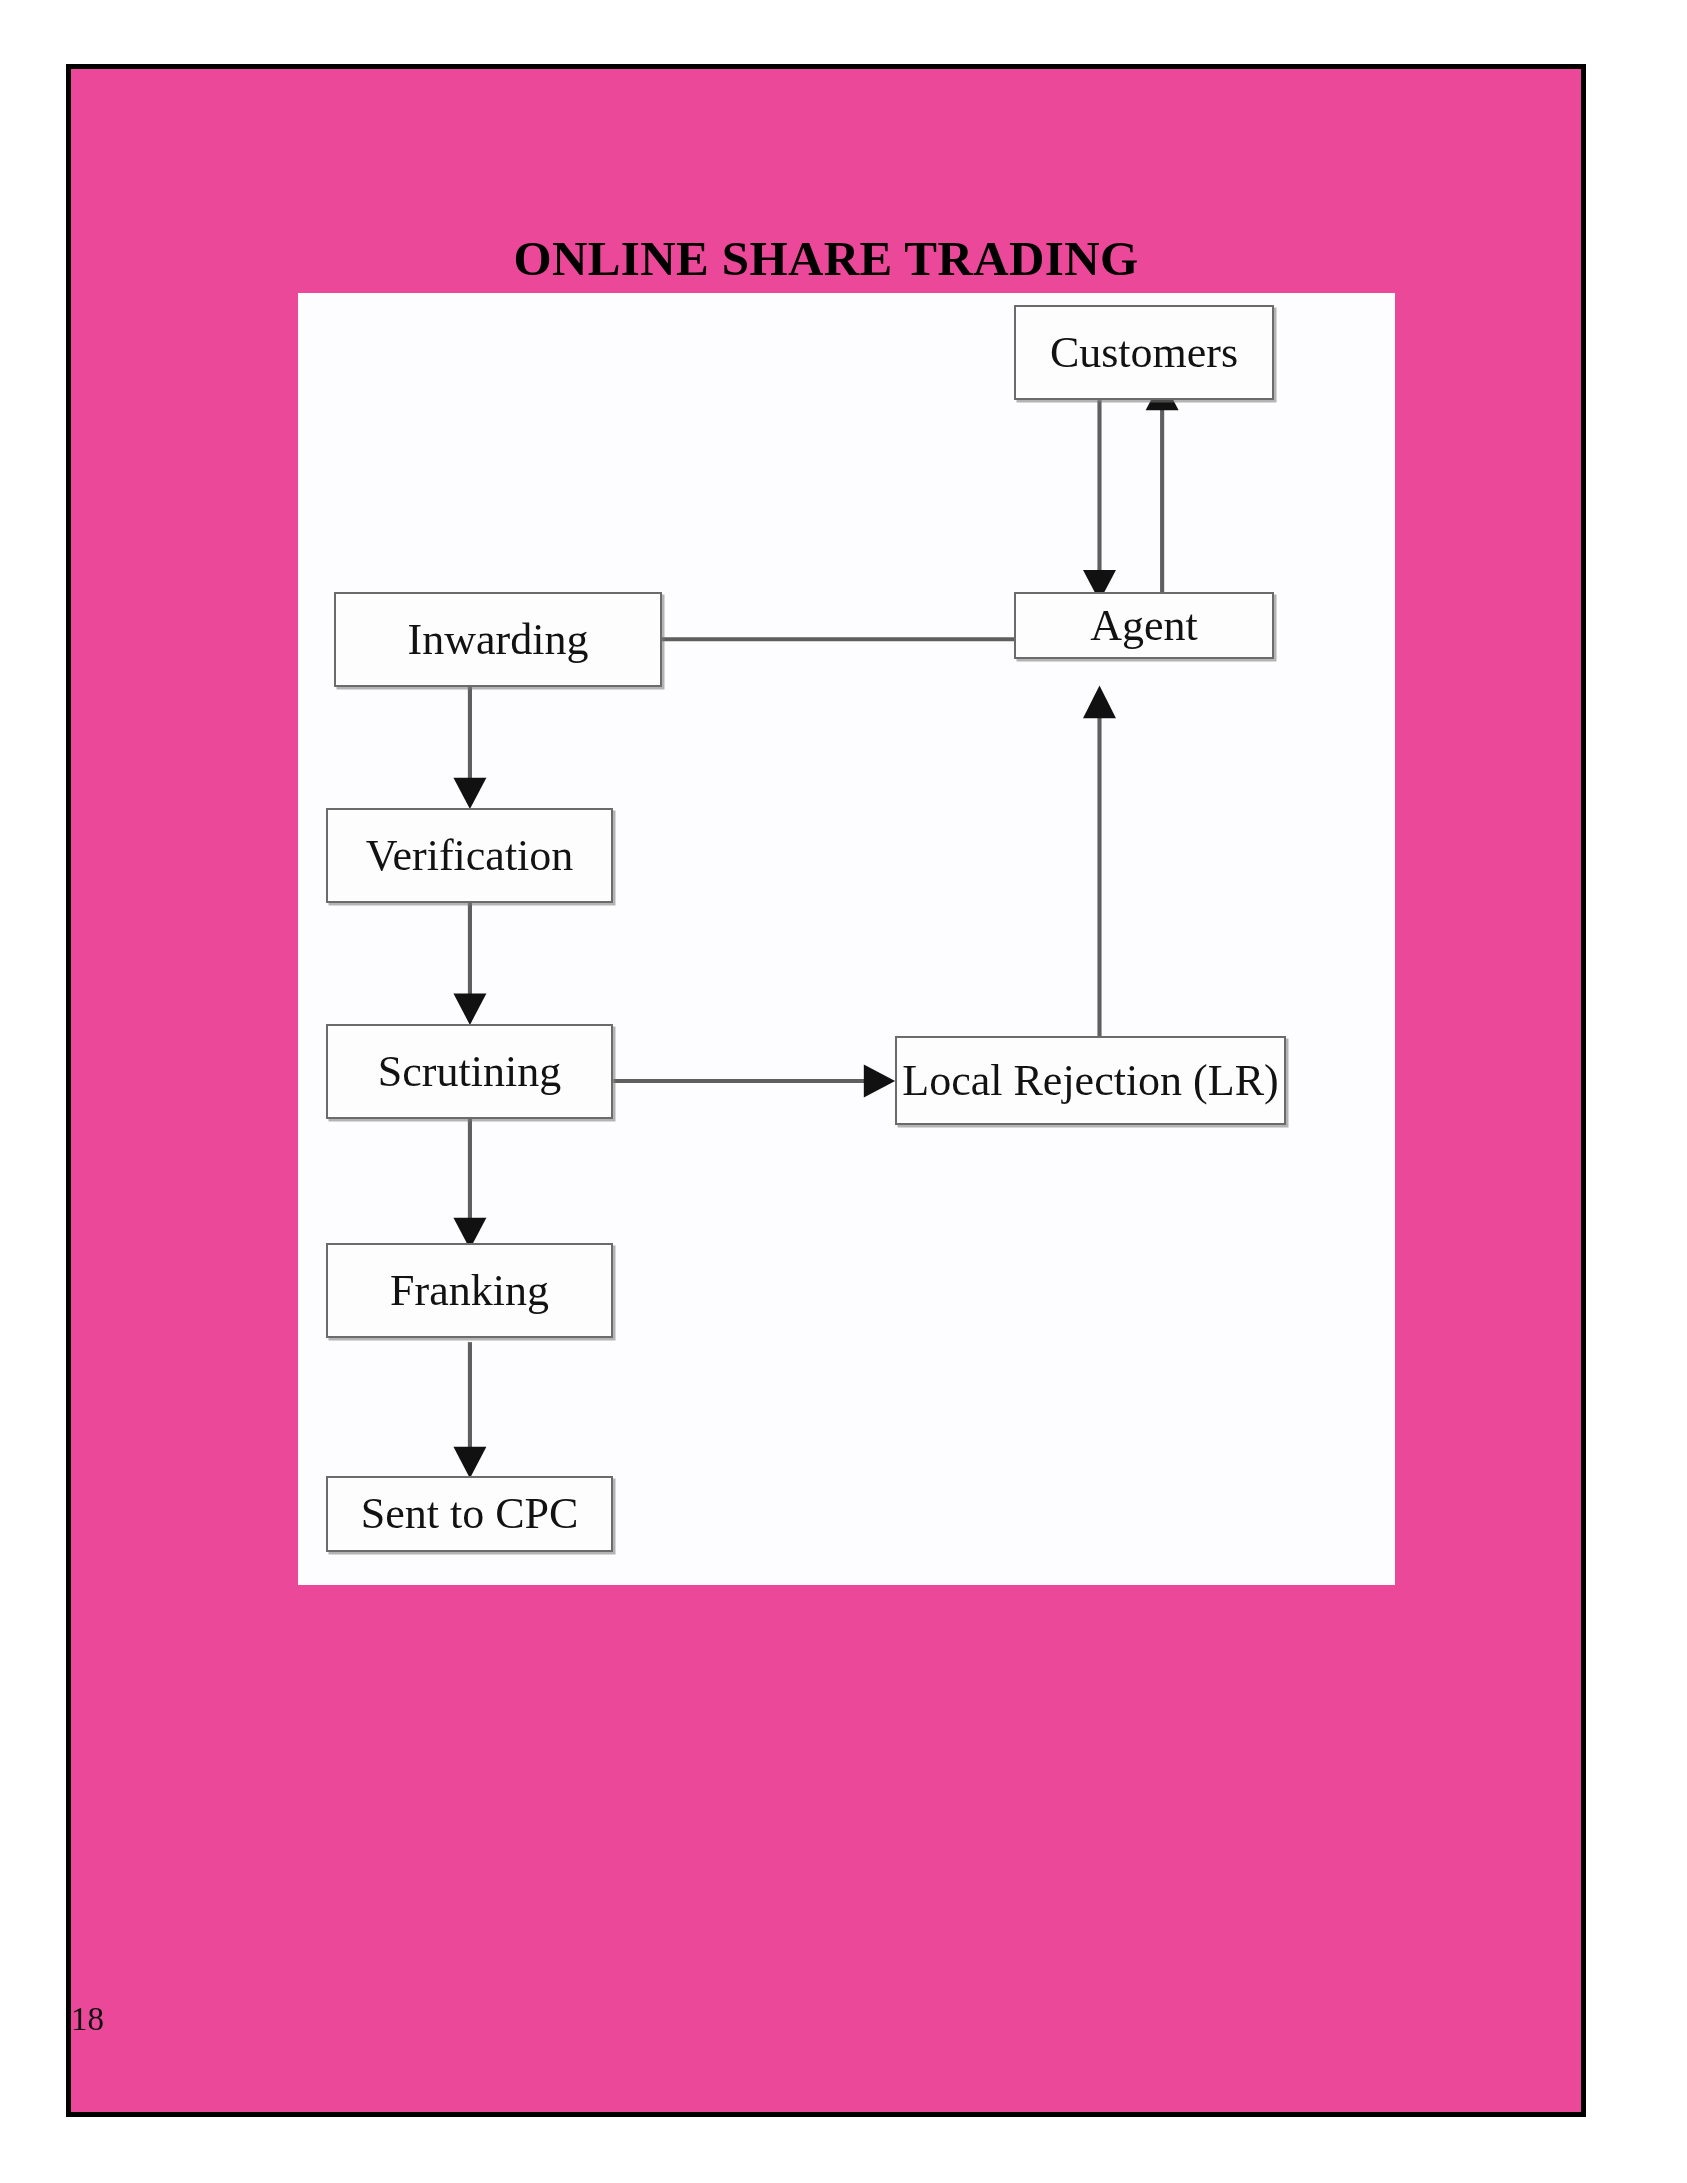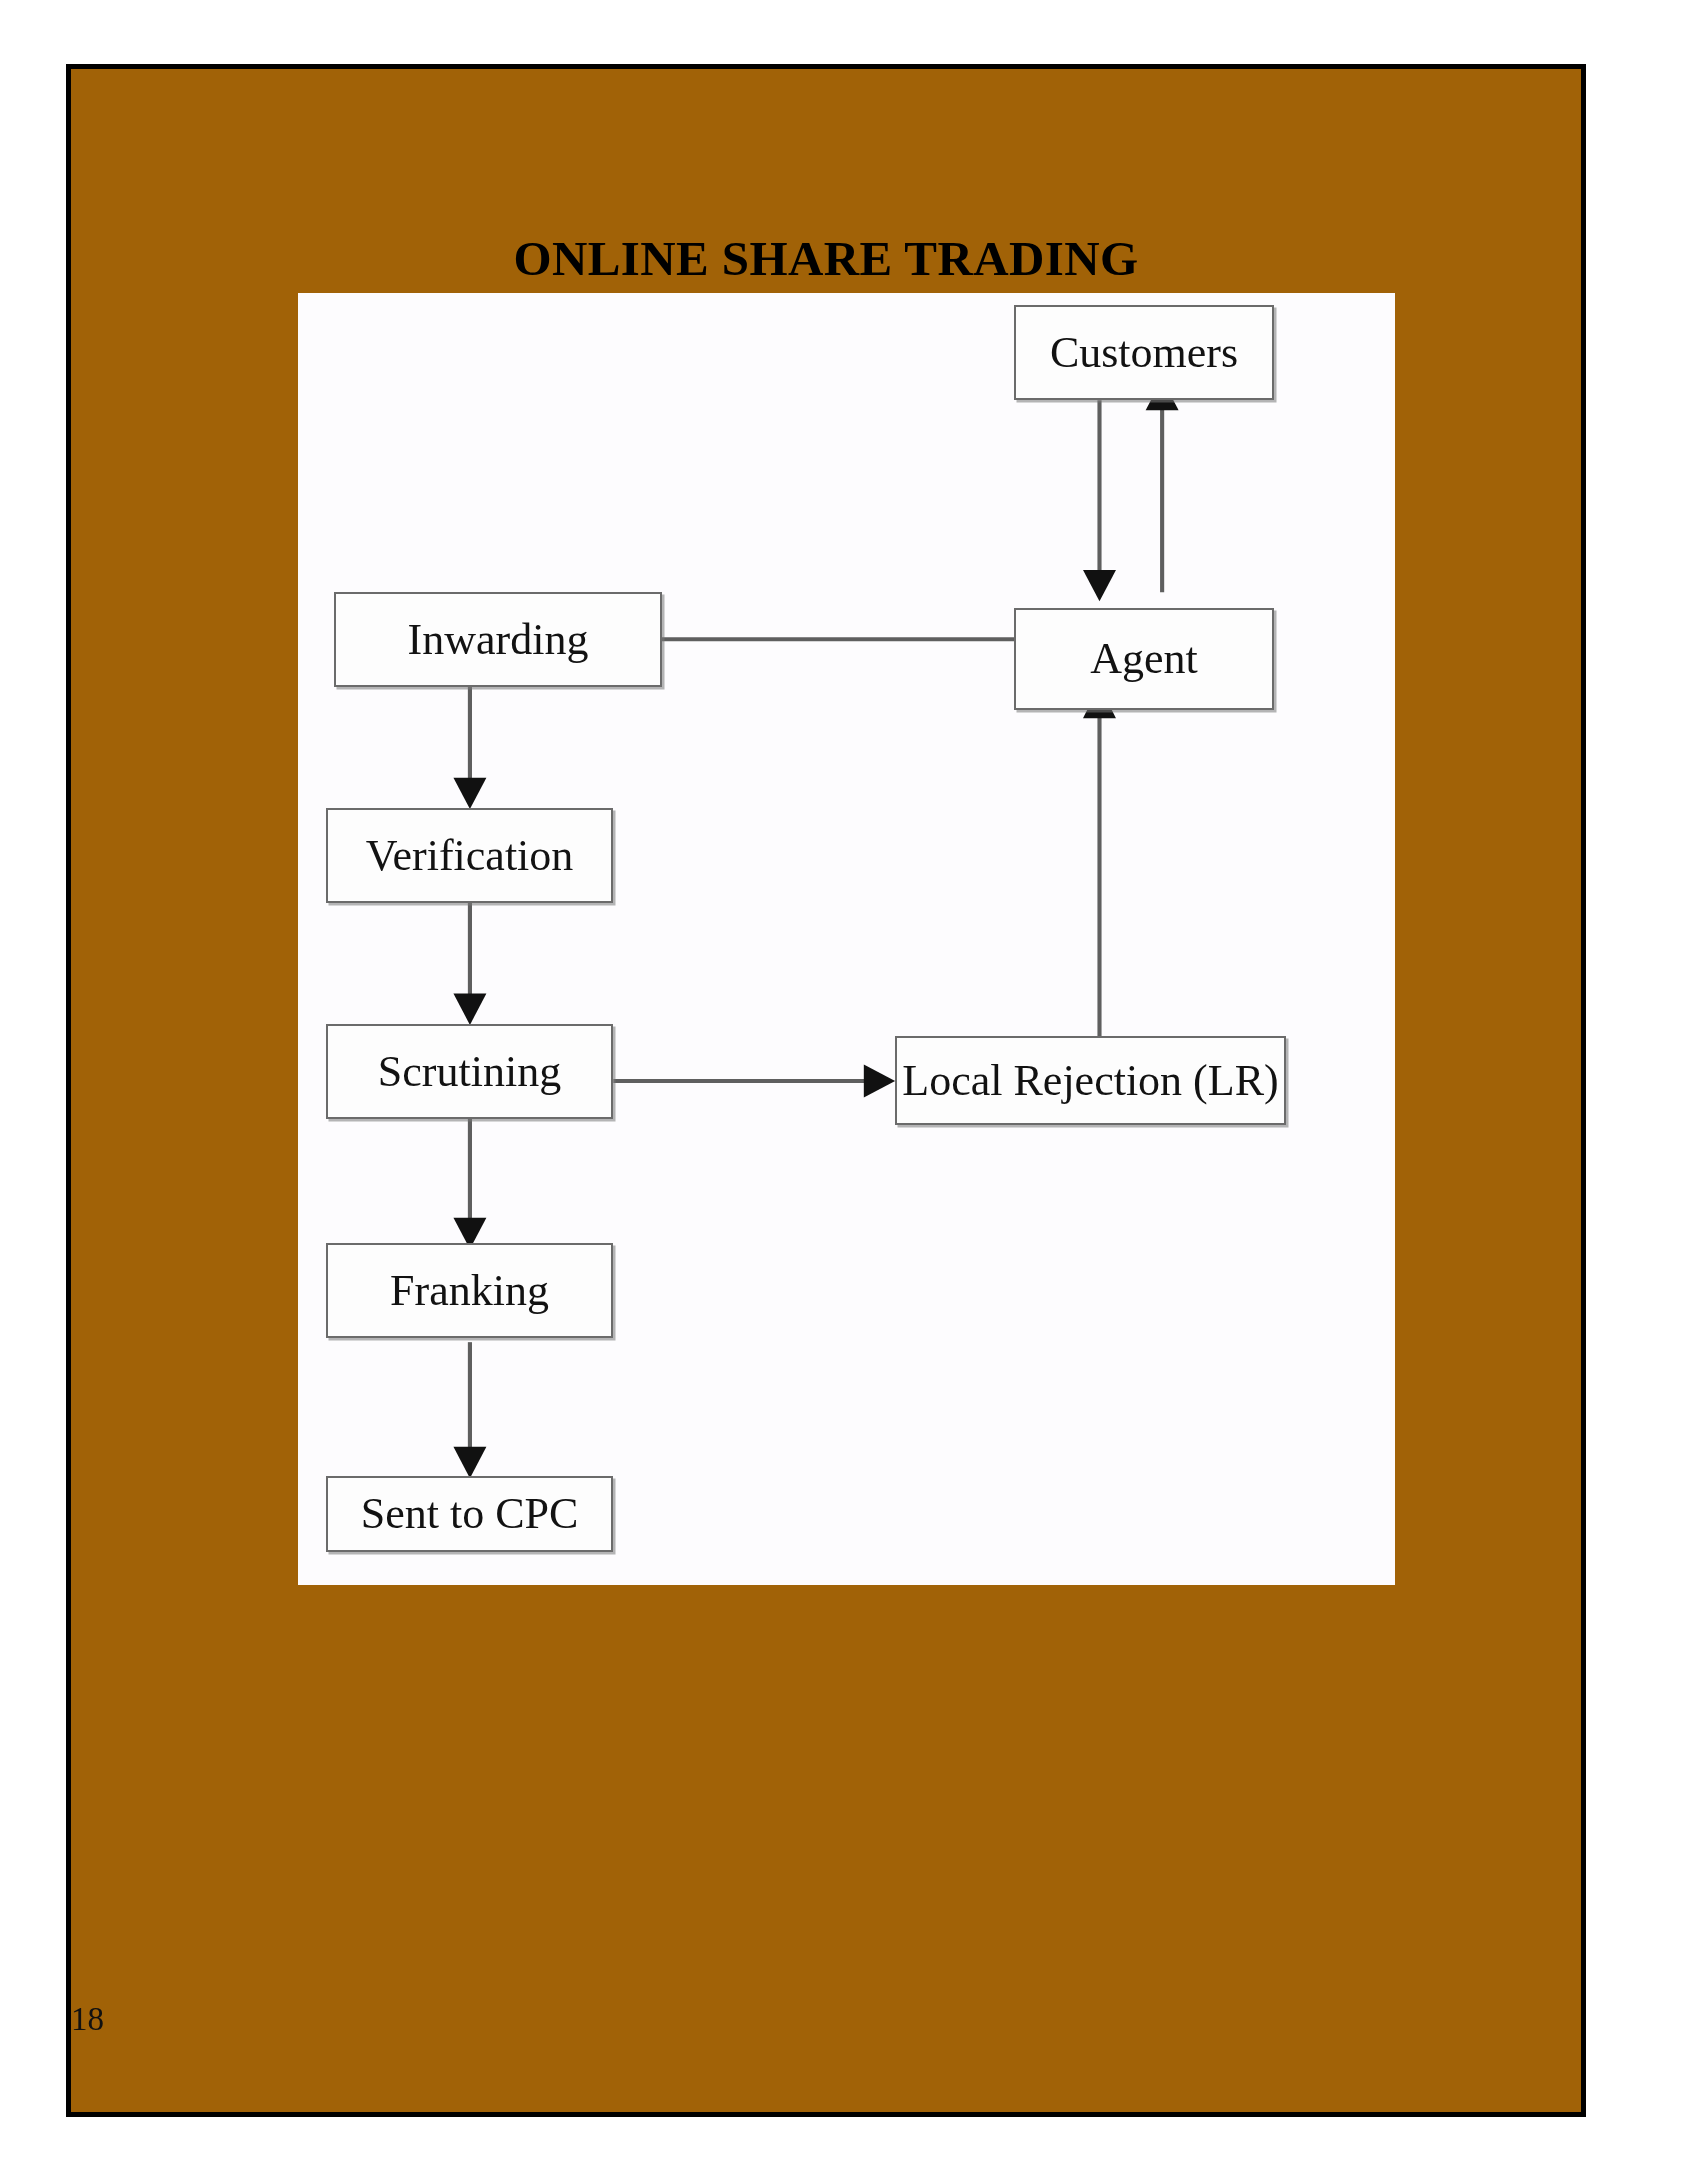--- a/index.html
+++ b/index.html
@@ -17,21 +17,21 @@
 
   
   .page-sheet {
     position: absolute;
     left: 66px;
     top: 64px;
     width: 1520px;
     height: 2053px;
     box-sizing: border-box;
     border: 5.8px solid #000000;
-    background: #a16207;
+    background: #ec4899;
   }
 
   
   .page-title {
     position: absolute;
     left: 0;
     top: 161px;
     width: 100%;
     text-align: center;
     font-family: "Liberation Serif", "DejaVu Serif", serif;
@@ -64,21 +64,21 @@
     justify-content: center;
     color: #121212;
     font-family: "Liberation Serif", "DejaVu Serif", serif;
     font-size: 44px;
     line-height: 1;
     white-space: nowrap;
   }
 
   
   .box-customers       { left: 943px; top: 236px;  width: 260px; height: 95px; }
-  .box-agent           { left: 943px; top: 539px;  width: 260px; height: 102px; }
+  .box-agent           { left: 943px; top: 523px;  width: 260px; height: 67px; }
   .box-inwarding       { left: 263px;  top: 523px;  width: 328px; height: 95px; }
   .box-verification    { left: 255px;  top: 739px;  width: 287px; height: 95px; }
   .box-scrutining      { left: 255px;  top: 955px; width: 287px; height: 95px; }
   .box-franking        { left: 255px;  top: 1174px; width: 287px; height: 95px; }
   .box-sent-to-cpc     { left: 255px;  top: 1407px; width: 287px; height: 76px; }
   .box-local-rejection { left: 824px; top: 967px; width: 391px; height: 89px; }
 
   
   .connectors {
     position: absolute;

